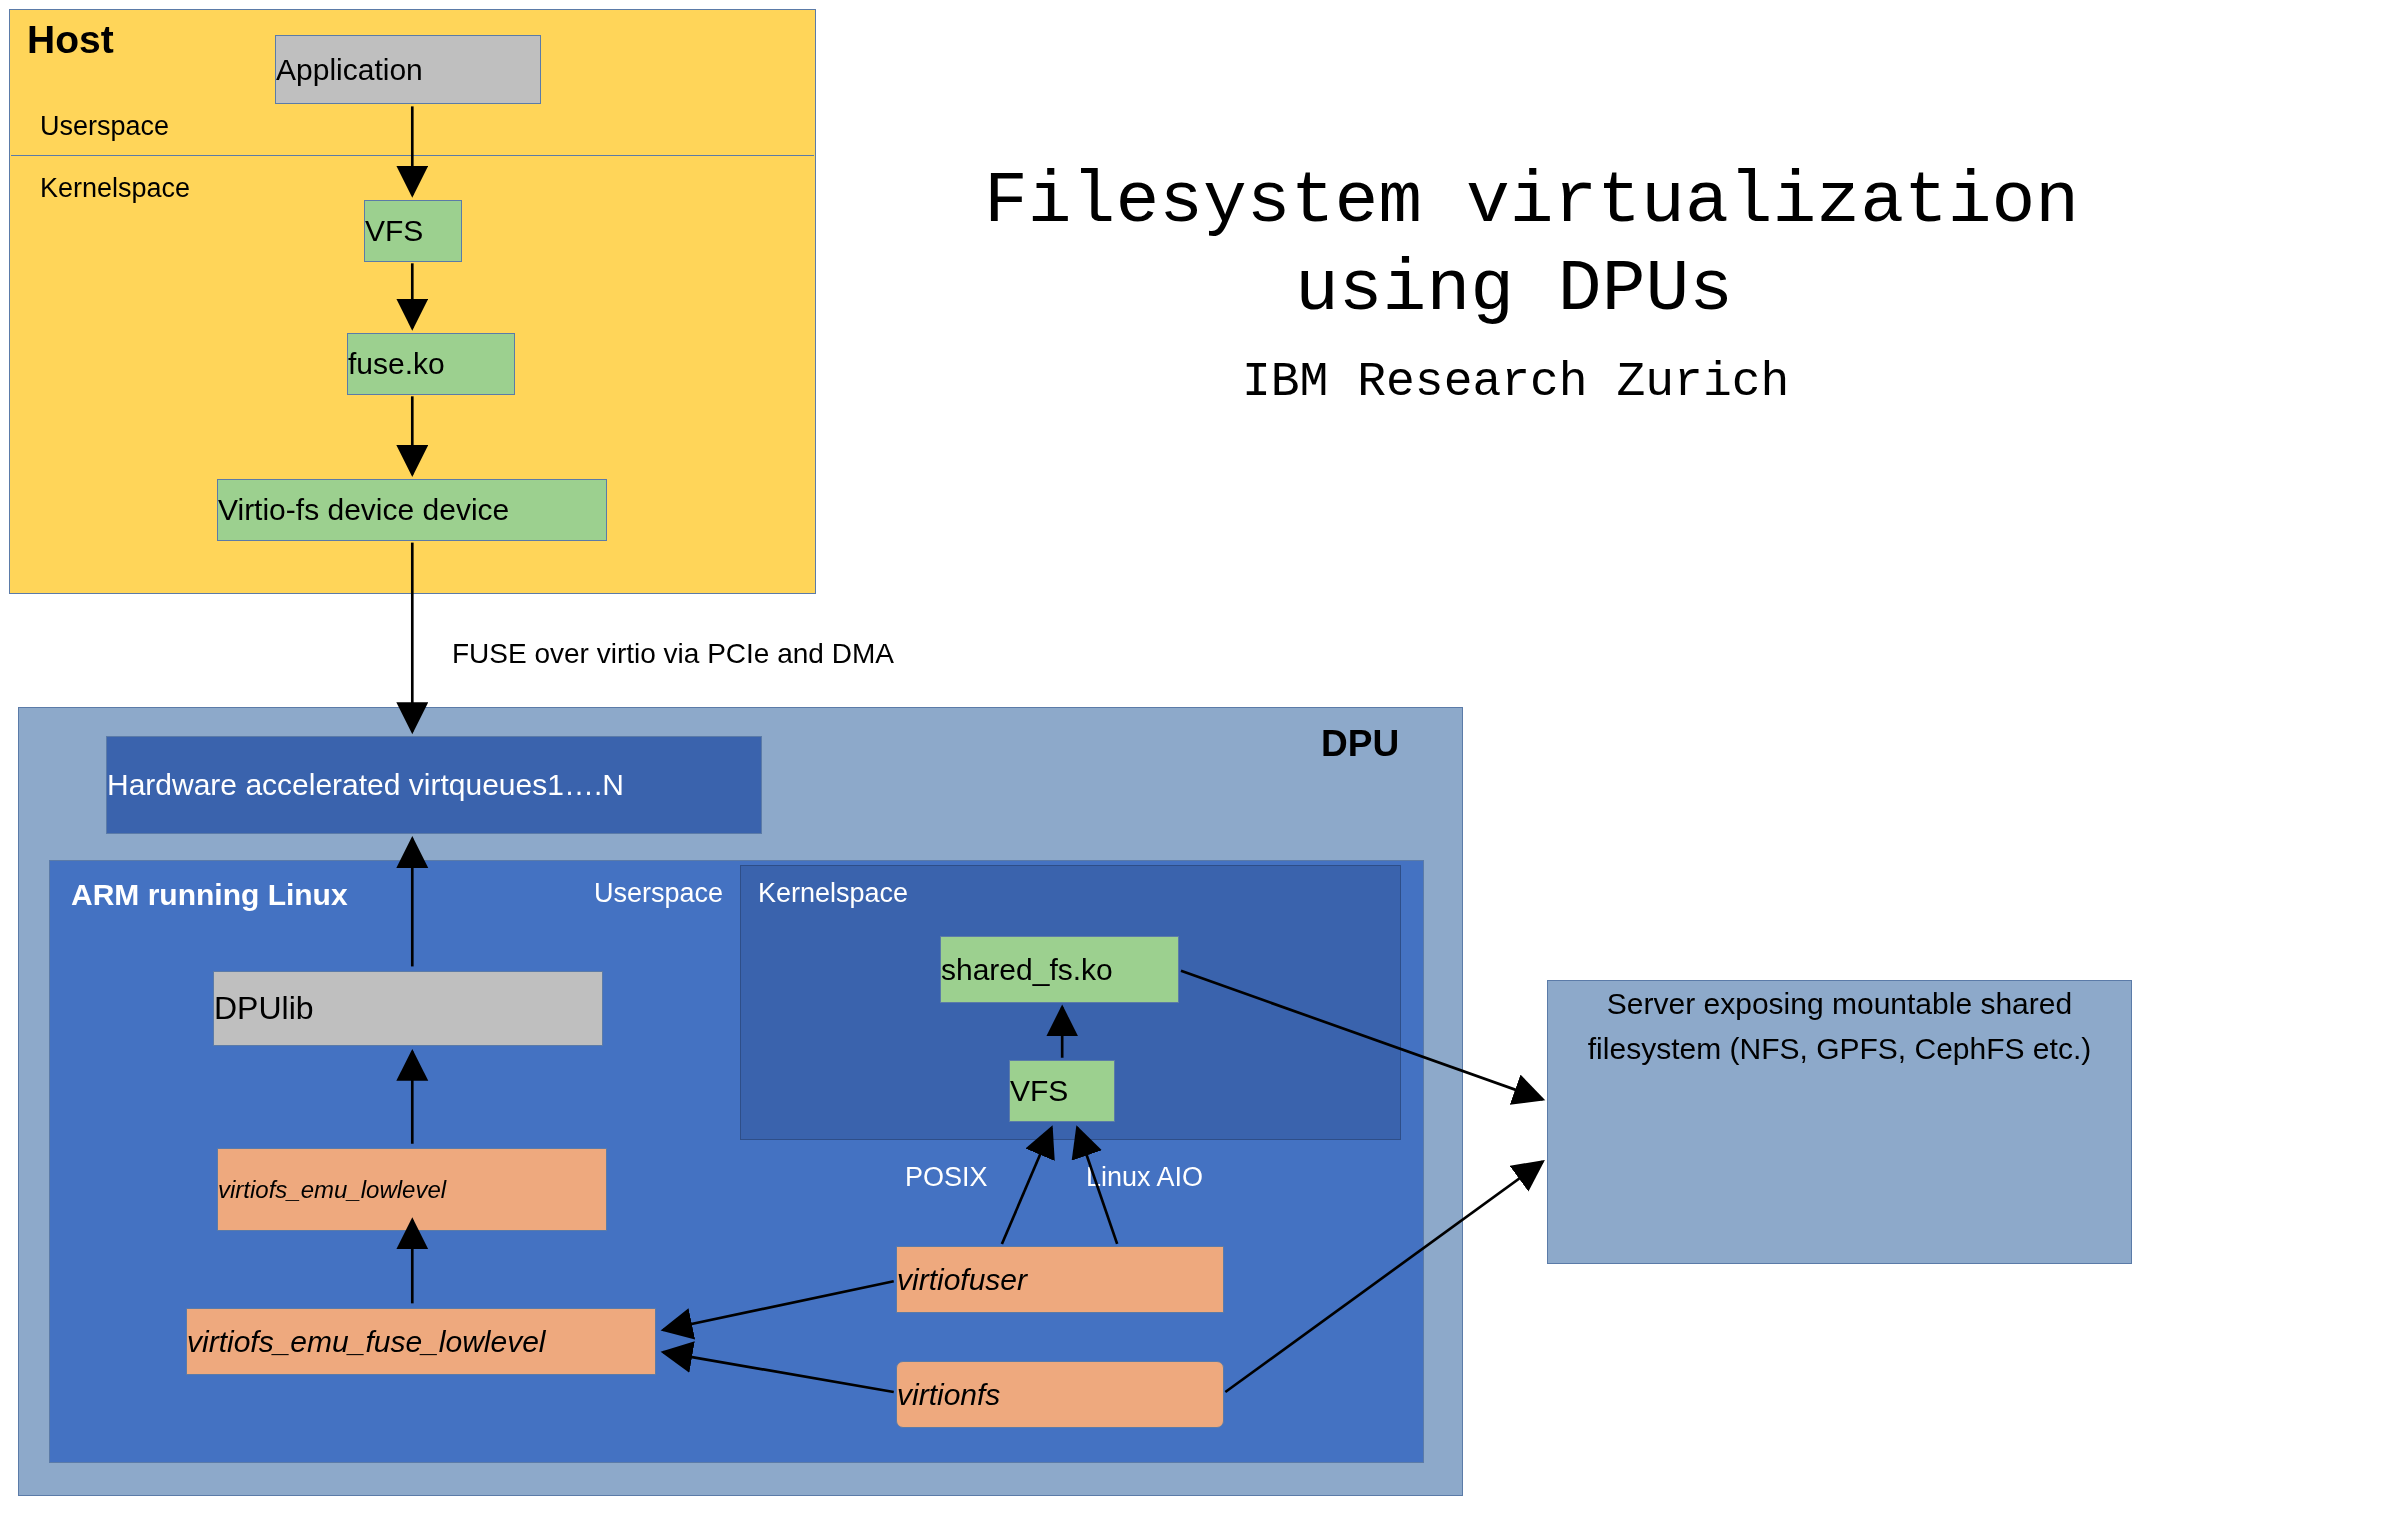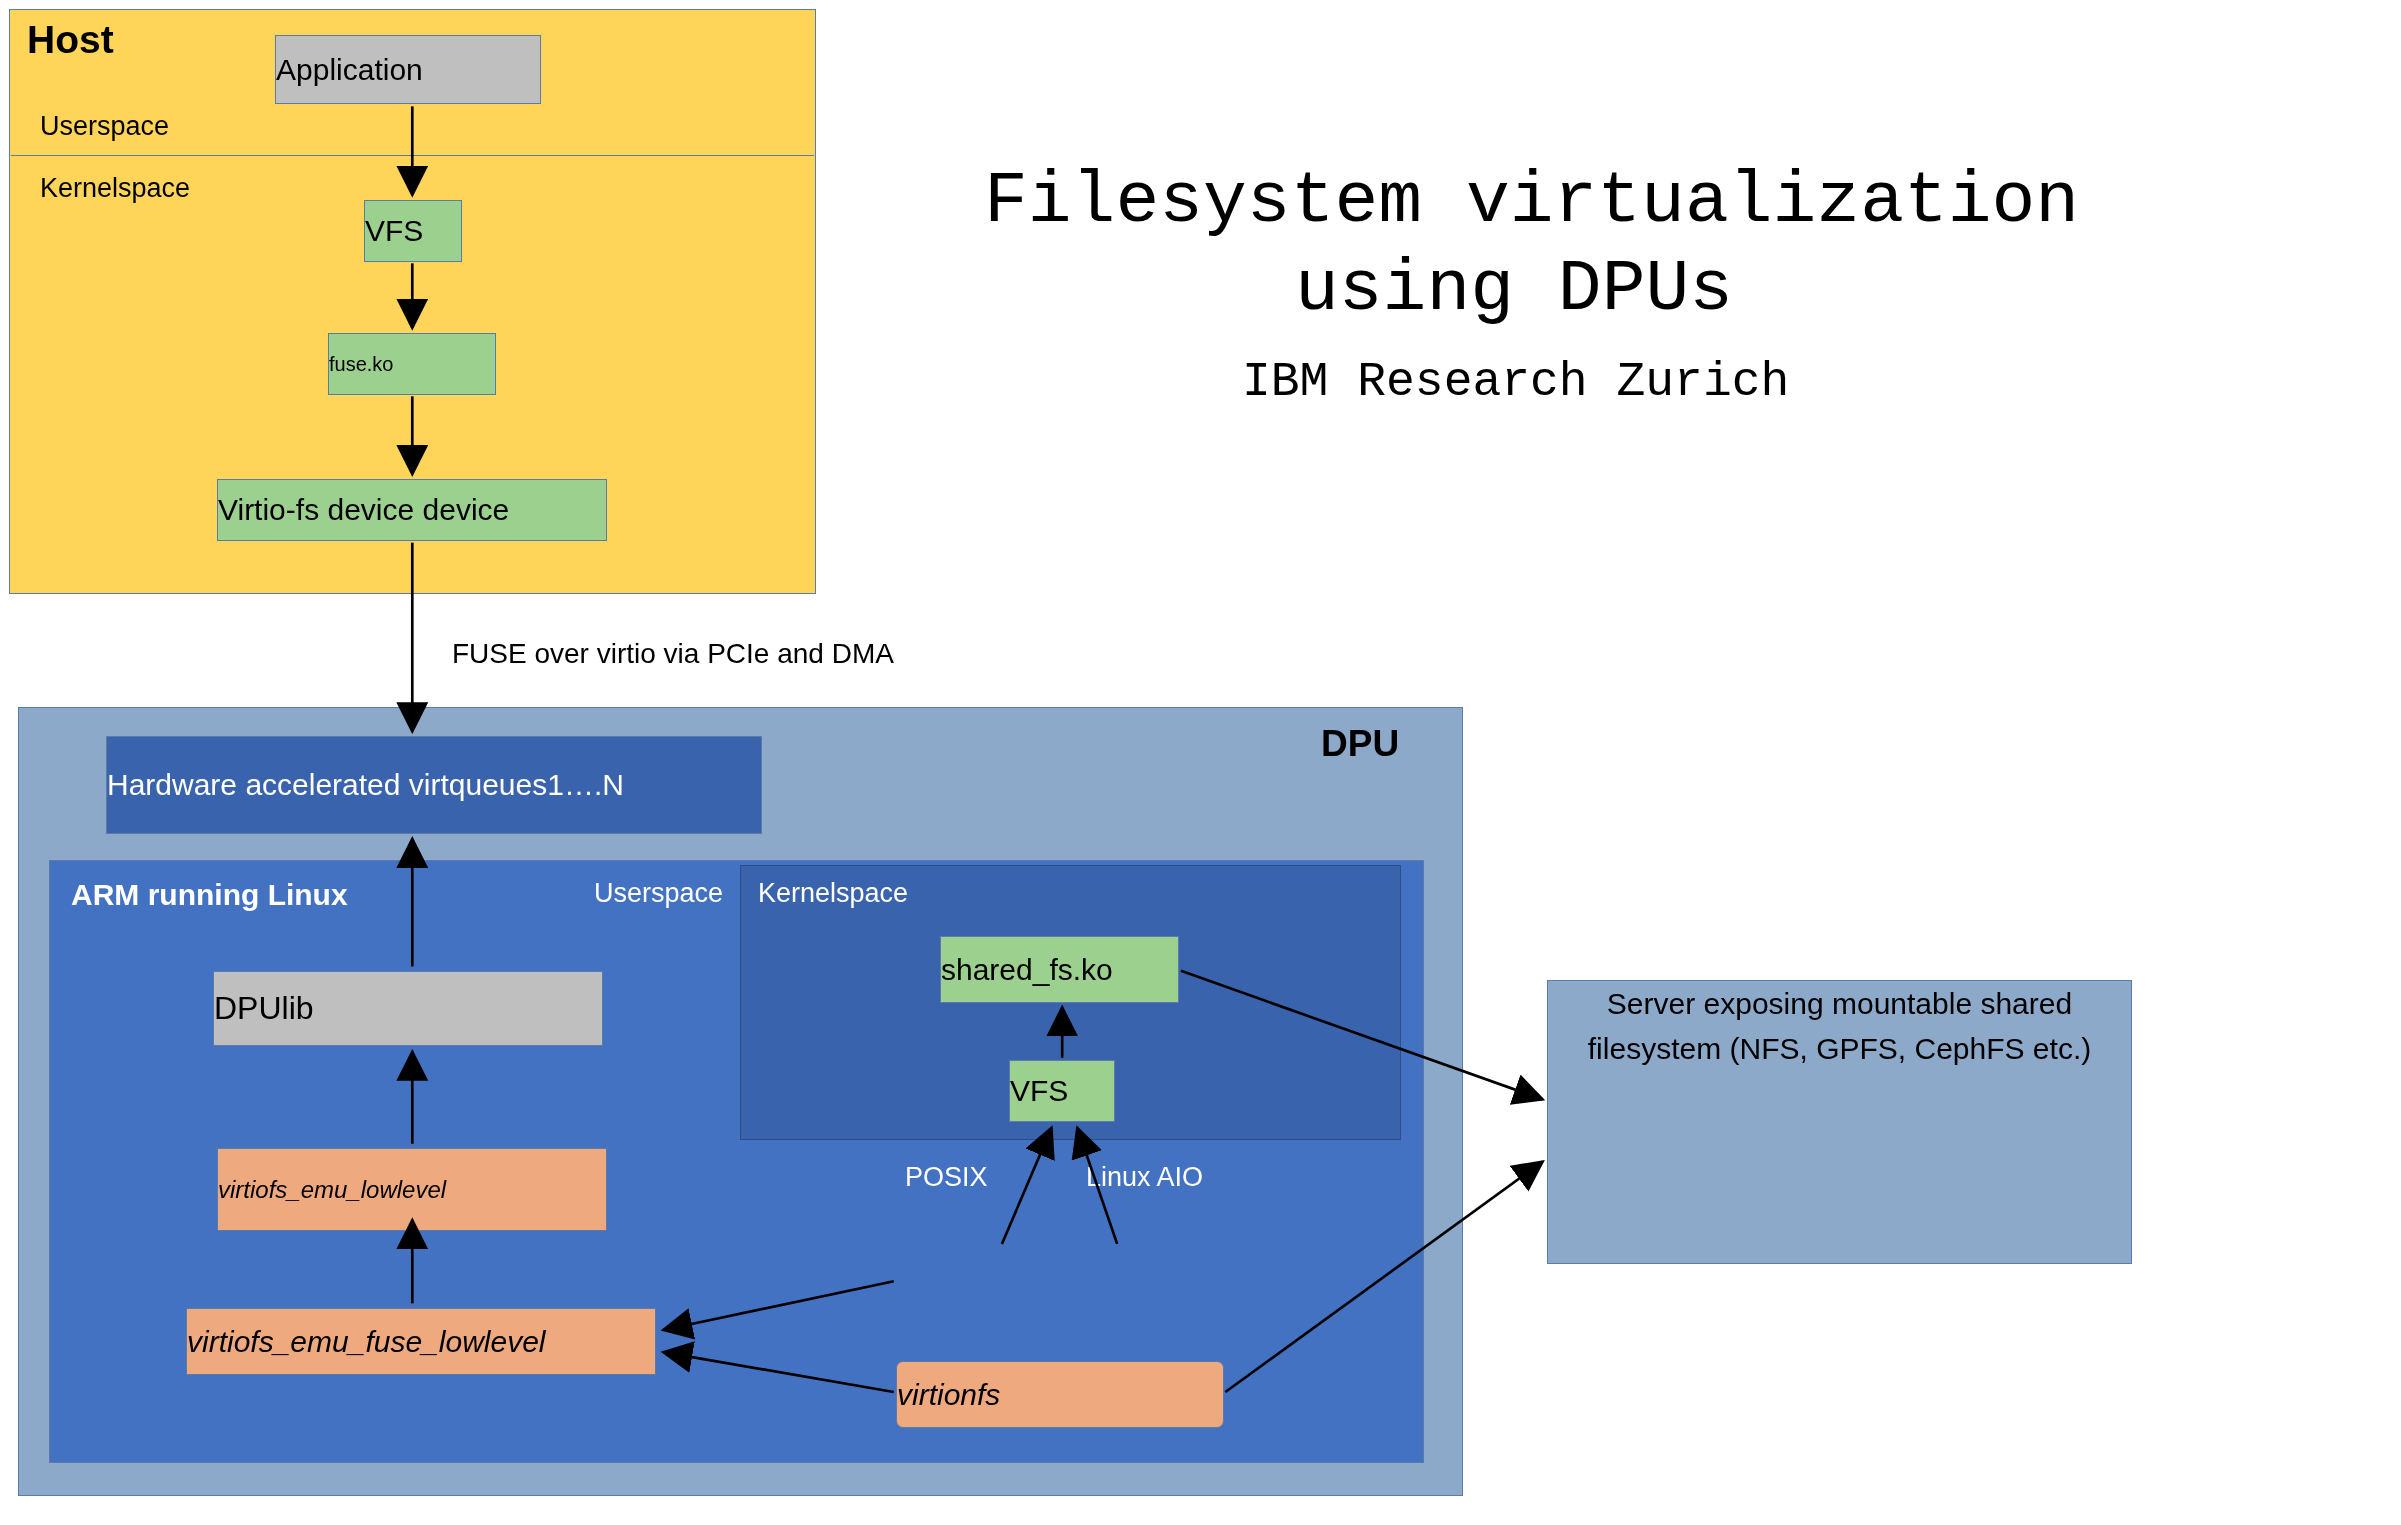--- a/index.html
+++ b/index.html
@@ -42,21 +42,21 @@
   <div class="label" style="left:40px; top:111px; font-size:27px;">Userspace</div>
   <div class="hr" style="left:10.6px; top:155px; width:803px;"></div>
   <div class="label" style="left:40px; top:173px; font-size:27px;">Kernelspace</div>
 
   <div class="box" style="left:275px; top:35px; width:266px; height:69px; background:#bfbfbf; font-size:30px;">
        <span>Application</span>
   </div>
   <div class="box" style="left:364px; top:200px; width:98px; height:62px; background:#9cd08f; font-size:30px;">
        <span>VFS</span>
   </div>
-  <div class="box" style="left:328px; top:333px; width:168px; height:62px; background:#9cd08f; font-size:20px;">
+  <div class="box" style="left:347px; top:333px; width:168px; height:62px; background:#9cd08f; font-size:30px;">
        <span>fuse.ko</span>
   </div>
   <div class="box" style="left:217px; top:479px; width:390px; height:62px; background:#9cd08f; font-size:30px;">
        <span>Virtio-fs device device</span>
   </div>
 
   <div class="label" style="left:452px; top:638px; font-size:28px;">FUSE over virtio via PCIe and DMA</div>
 
   <div class="box" style="left:18px; top:707px; width:1445px; height:789px; background:#8da9ca;"></div>
   <div class="label" style="left:1321px; top:723px; font-size:37px; font-weight:bold;">DPU</div>
@@ -89,20 +89,23 @@
        <span>virtiofs_emu_lowlevel</span>
   </div>
 
   <div class="box italic" style="left:186px; top:1308px; width:470px; height:67px; background:#eea97e; font-size:30px;">
        <span>virtiofs_emu_fuse_lowlevel</span>
   </div>
 
   <div class="label" style="left:905px; top:1162px; font-size:27px; color:#fff;">POSIX</div>
   <div class="label" style="left:1086px; top:1162px; font-size:27px; color:#fff;">Linux AIO</div>
 
+  <div class="box italic" style="left:896px; top:1246px; width:328px; height:67px; background:#eea97e; font-size:30px;">
+       <span>virtiofuser</span>
+  </div>
 
   <div class="box italic" style="left:896px; top:1361px; width:328px; height:67px; background:#eea97e; font-size:30px;border-radius:7px;">
        <span>virtionfs</span>
   </div>
 
   <div class="box" style="left:1547px; top:980px; width:585px; height:284px; background:#8da9ca; flex-direction:column; font-size:30px; line-height:1.5;">
        <span>Server exposing mountable shared</span>
        <span>filesystem (NFS, GPFS, CephFS etc.)</span>
   </div>
 

